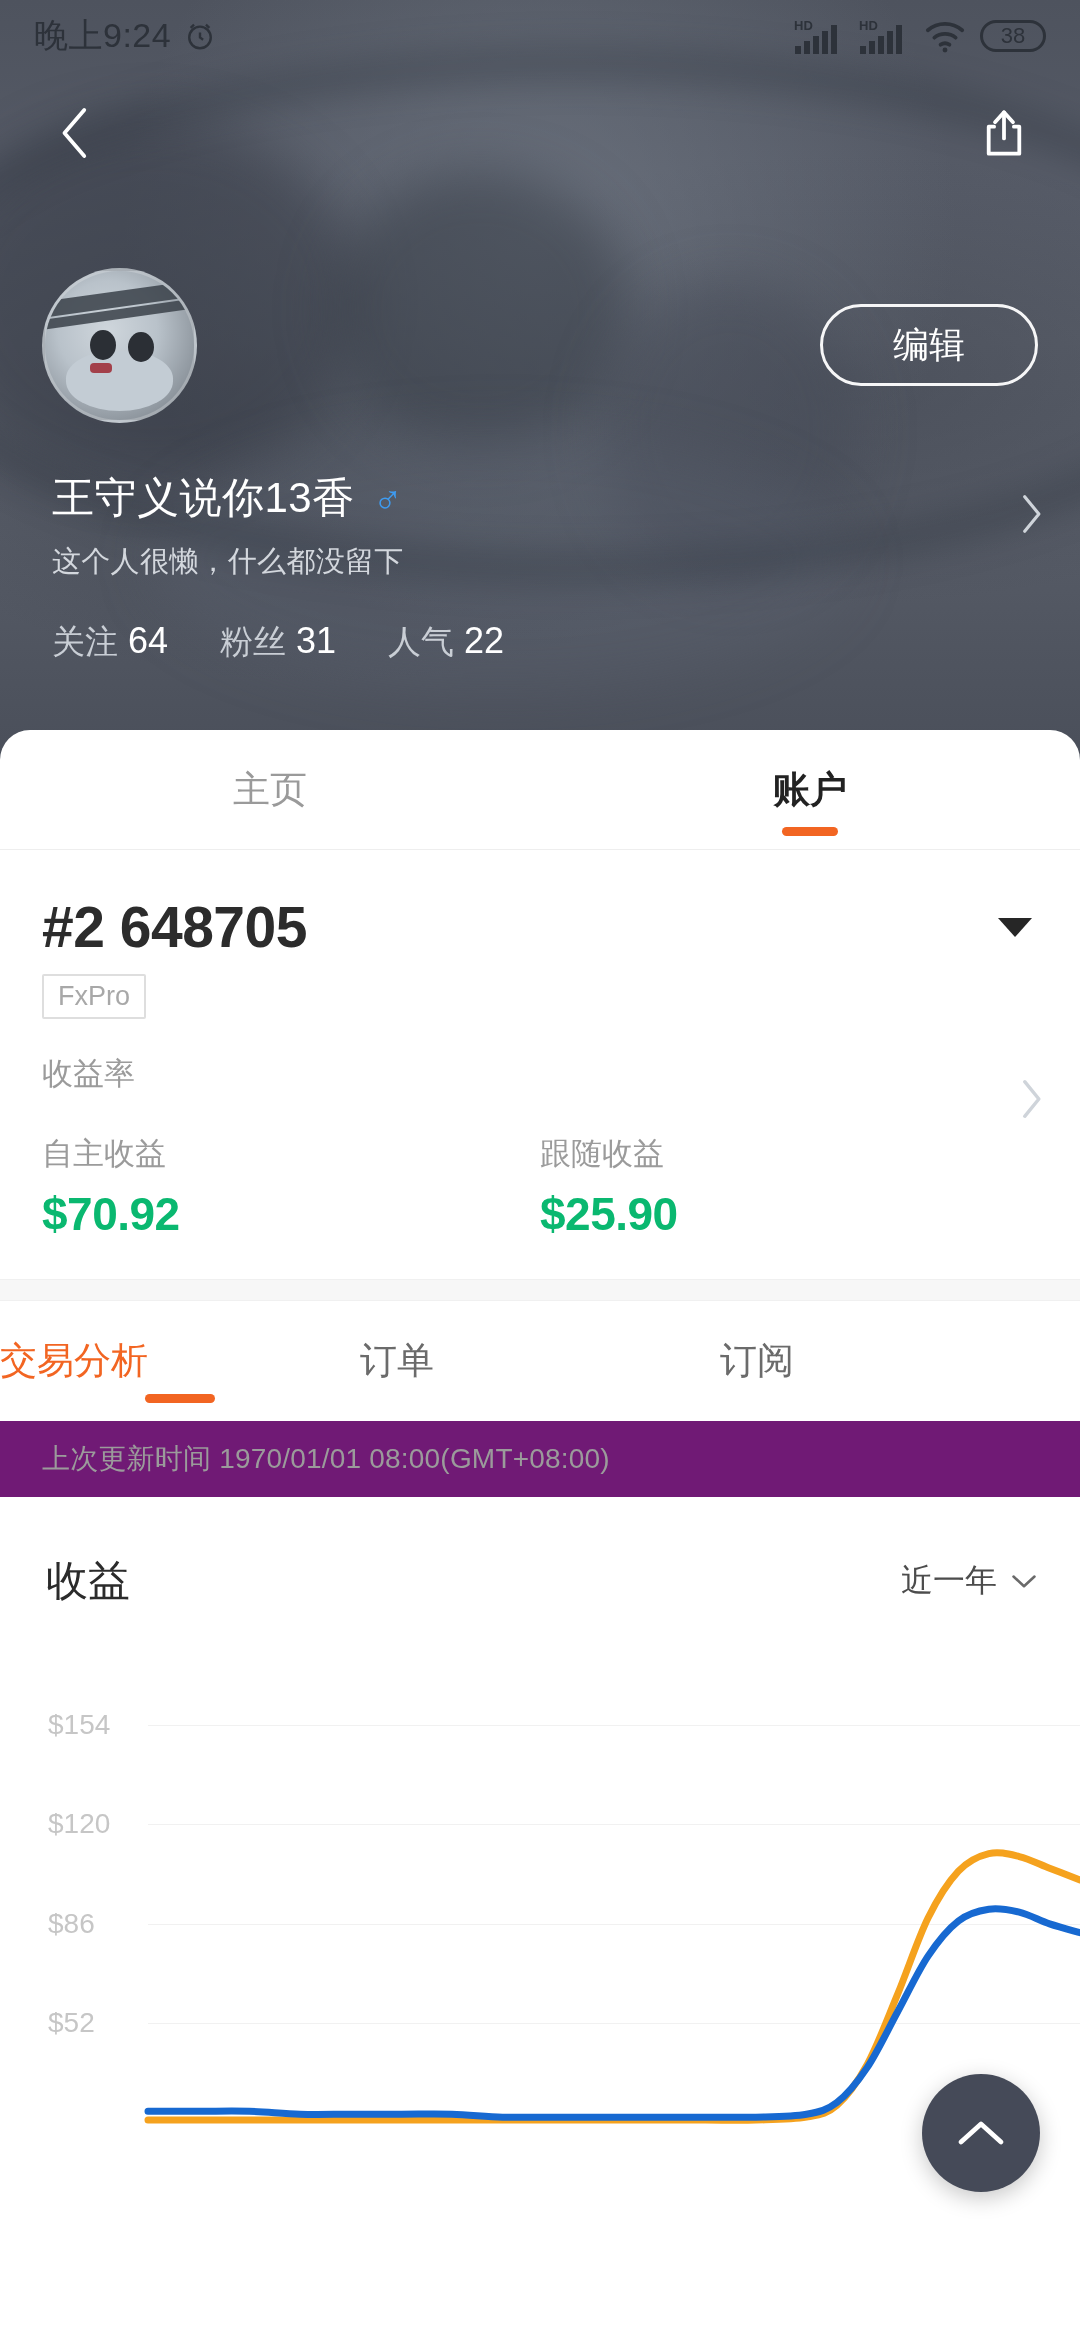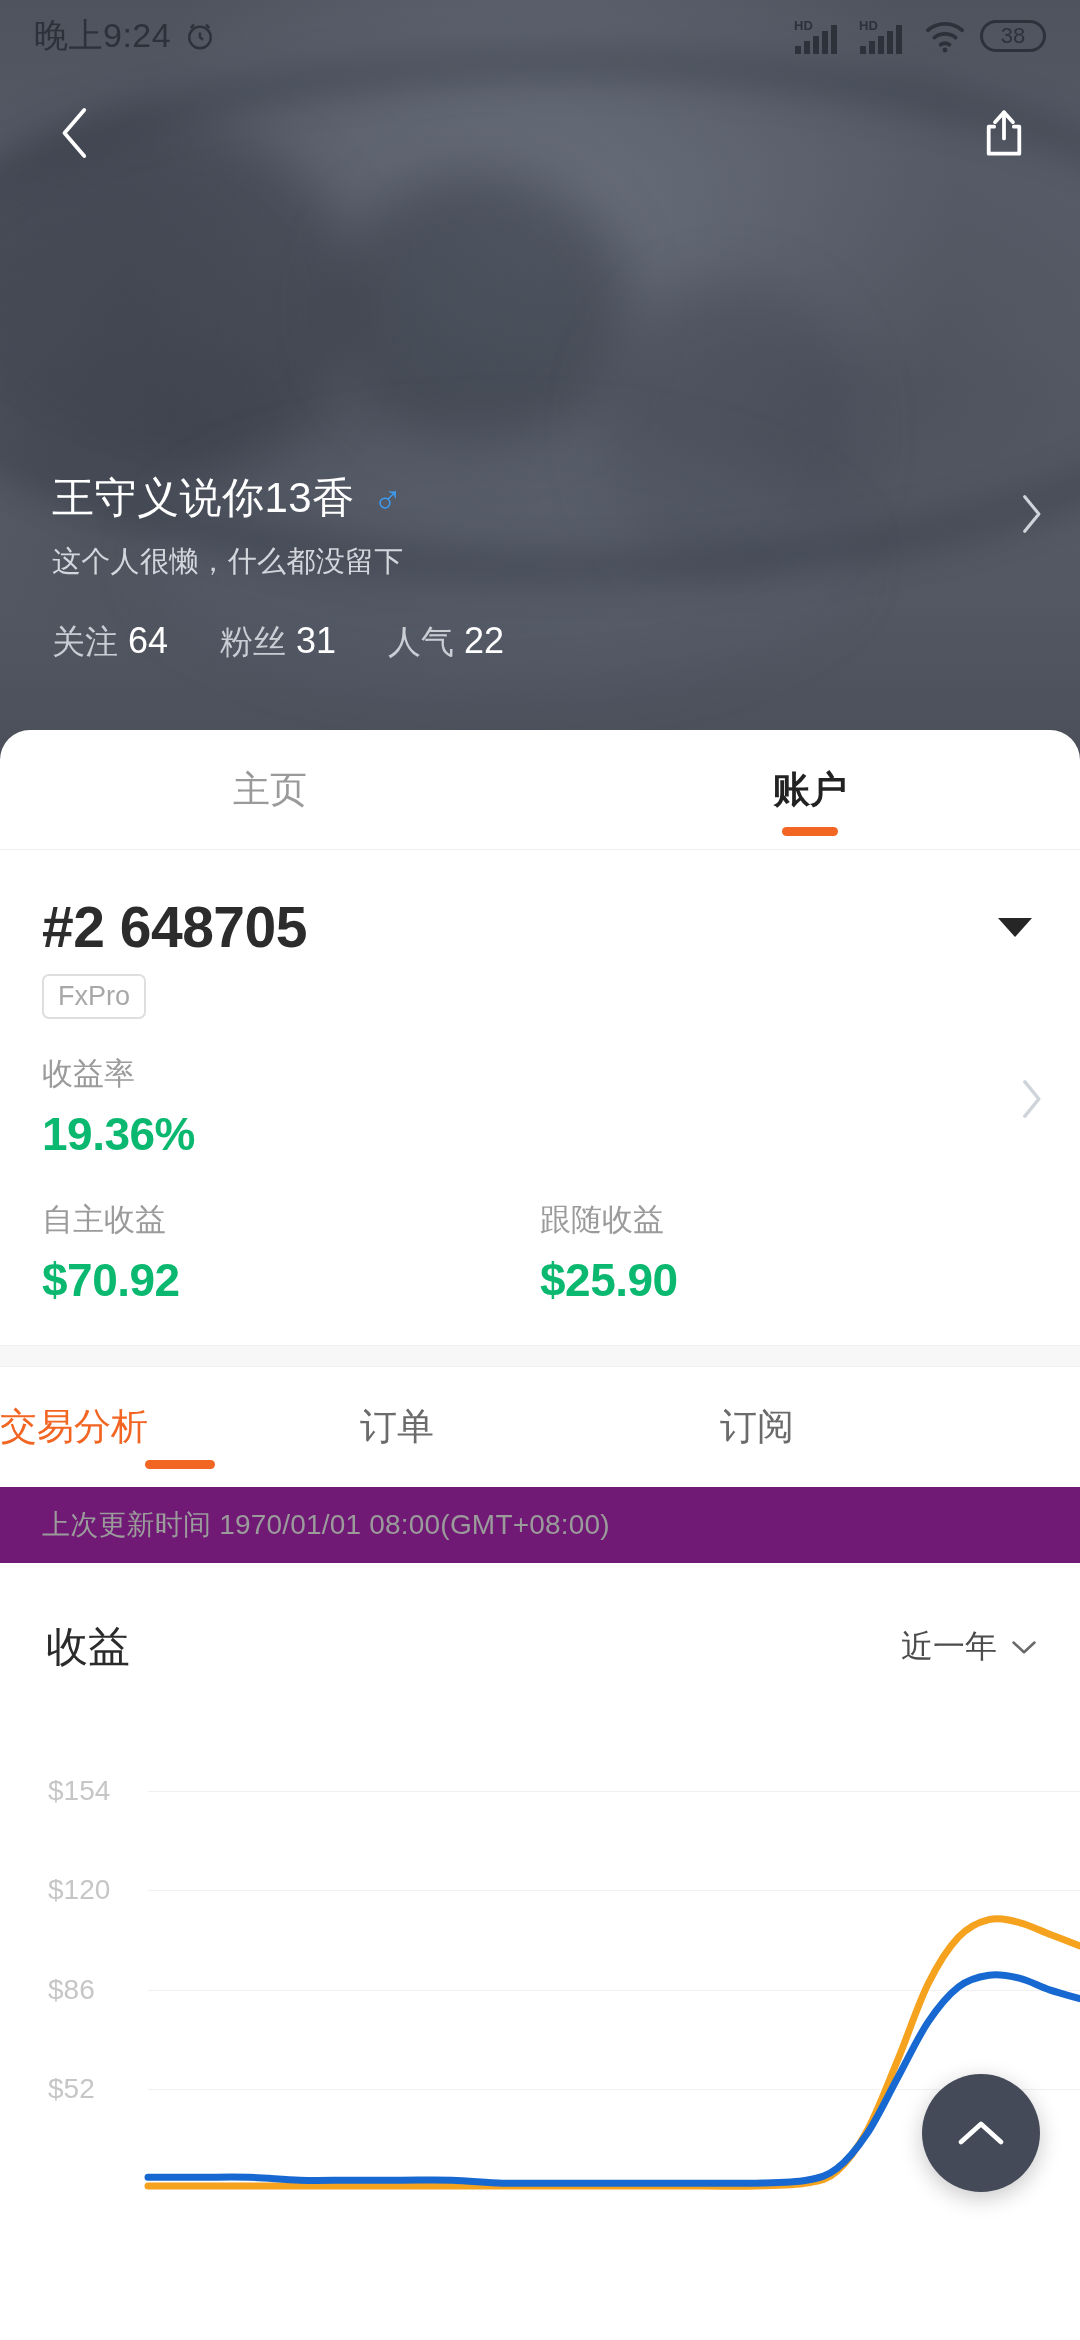--- a/index.html
+++ b/index.html
@@ -123,21 +123,21 @@
   }
 
   .acct{
     padding:44px 42px 0 42px;
   }
   .acct-top{ display:flex; align-items:center; justify-content:space-between; }
   .acct-no{ font-size:57px; font-weight:700; color:#2c2c2c; letter-spacing:-.5px; }
   .caret-down{ width:0;height:0;border-left:17px solid transparent;border-right:17px solid transparent;border-top:19px solid #262626; margin-right:6px; }
   .broker{
     display:inline-block; margin-top:14px; padding:5px 14px;
-    border:2px solid #dedede; border-radius:7px;
+    border:2px solid #dedede; border-radius:2px;
     color:#a8a8a8; font-size:27px;
   }
 
   .metrics{ position:relative; padding:34px 42px 0 42px; }
   .mrow{ display:flex; margin-bottom:38px; }
   .mcell{ width:50%; }
   .mlabel{ color:#9b9b9b; font-size:31px; }
   .mvalue{ font-size:46px; font-weight:700; margin-top:12px; letter-spacing:-.5px; }
   .chev-metrics{ position:absolute; right:36px; top:58px; }
 
@@ -237,20 +237,33 @@
     </div>
     <div class="icon-btn">
       <svg width="48" height="54" viewBox="0 0 26 30" fill="none" stroke="#ffffff" stroke-width="2.1" stroke-linecap="round" stroke-linejoin="round">
         <path d="M8 9 13 3.5 18 9"></path>
         <path d="M13 3.5V18"></path>
         <path d="M7.5 11.5H4.5v15h17v-15h-3"></path>
       </svg>
     </div>
   </div>
 
+  <div class="avatar-row">
+    <div class="avatar">
+      <div class="av-band b1"></div>
+      <div class="av-band b2"></div>
+      <div class="av-mask"></div>
+      <div class="av-eye l"></div>
+      <div class="av-eye r"></div>
+      <div class="av-mouth"></div>
+    </div>
+    <div class="edit-btn">
+      <span>编辑</span>
+    </div>
+  </div>
 
   <div class="name-row">
     <div>
       <div class="name-line">
         <span class="uname">王守义说你13香</span>
         <span class="gender">♂</span>
       </div>
       <div class="bio">这个人很懒，什么都没留下</div>
     </div>
     <div class="chev-right-lg">
@@ -296,21 +309,20 @@
 
     <div class="metrics">
       <div class="chev-metrics">
         <svg width="26" height="44" viewBox="0 0 16 28" fill="none" stroke="#cfd4da" stroke-width="2.2" stroke-linecap="round" stroke-linejoin="round">
           <polyline points="4,3 13,14 4,25"></polyline>
         </svg>
       </div>
       <div class="mrow">
         <div class="mcell">
           <div class="mlabel">收益率</div>
-          <div class="mvalue" style="color:#0ab870">19.36%</div>
         </div>
       </div>
       <div class="mrow">
         <div class="mcell">
           <div class="mlabel">自主收益</div>
           <div class="mvalue" style="color:#0ab870">$70.92</div>
         </div>
         <div class="mcell">
           <div class="mlabel">跟随收益</div>
           <div class="mvalue" style="color:#0ab870">$25.90</div>

